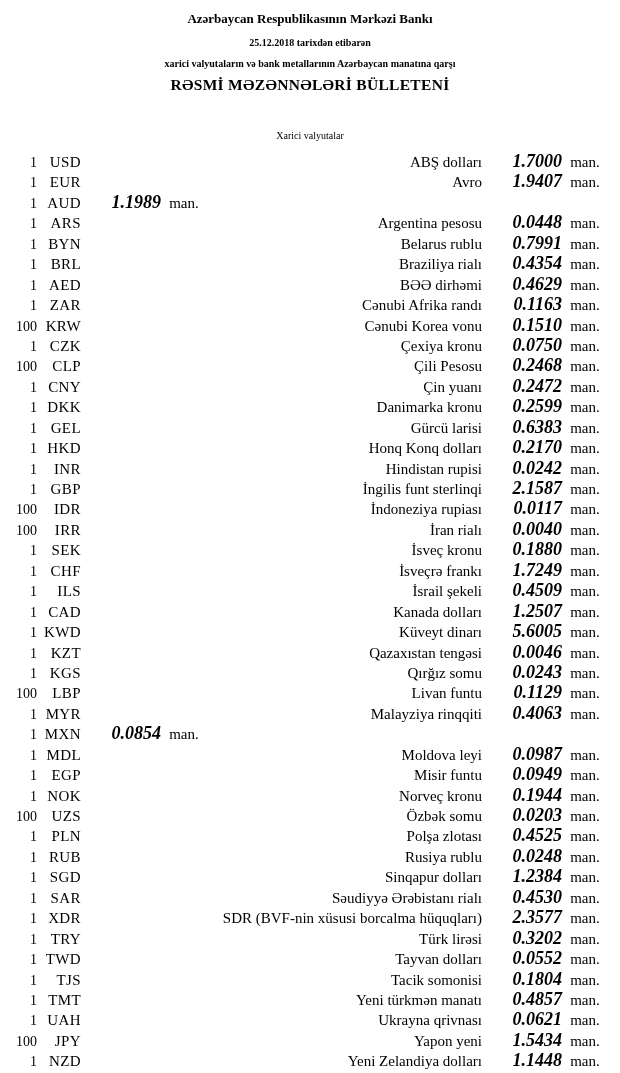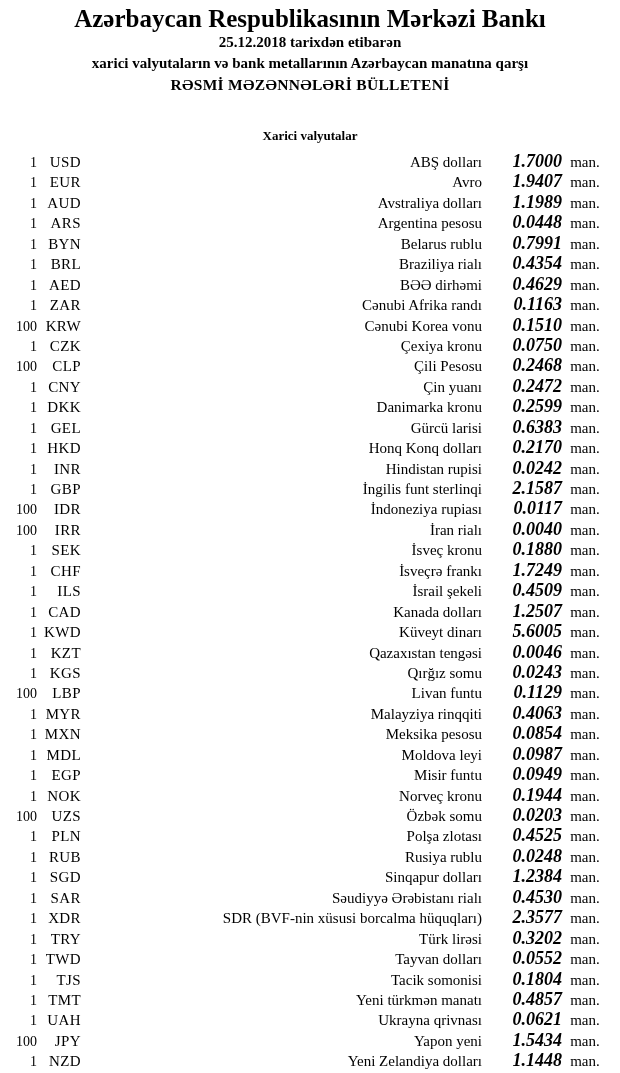--- a/index.html
+++ b/index.html
@@ -7,41 +7,41 @@
     width: 620px;
     height: 1073px;
     background: #ffffff;
     color: #000000;
     font-family: "Liberation Serif", "DejaVu Serif", serif;
     overflow: hidden;
     box-sizing: border-box;
   }
   .hdr { text-align: center; }
   .h1 {
-    font-size: 25px;
+    font-size: 13px;
     font-weight: bold;
     line-height: 26px;
     padding-top: 6px;
   }
   .h2 {
-    font-size: 15px;
+    font-size: 10px;
     font-weight: bold;
     line-height: 21px;
   }
   .h3 {
     font-size: 15.5px;
     font-weight: bold;
     line-height: 21px;
     letter-spacing: 0.3px;
   }
   .section-title {
     margin-top: 32px;
     text-align: center;
-    font-size: 13px;
-    font-weight: bold;
+    font-size: 10px;
+    font-weight: normal;
     line-height: 18px;
   }
   .table { margin-top: 6px; }
   .row {
     display: flex;
     align-items: baseline;
     height: 20.45px;
     line-height: 20.45px;
     font-size: 15px;
     white-space: nowrap;
@@ -106,21 +106,20 @@
         <span class="c-qty">1</span>
         <span class="c-code">EUR</span>
         <span class="c-name">Avro</span>
         <span class="c-rate">1.9407</span>
         <span class="c-unit">man.</span>
       </div>
 
       <div class="row">
         <span class="c-qty">1</span>
         <span class="c-code">AUD</span>
-        <span class="c-name">Avstraliya dolları</span>
         <span class="c-rate">1.1989</span>
         <span class="c-unit">man.</span>
       </div>
 
       <div class="row">
         <span class="c-qty">1</span>
         <span class="c-code">ARS</span>
         <span class="c-name">Argentina pesosu</span>
         <span class="c-rate">0.0448</span>
         <span class="c-unit">man.</span>
@@ -314,21 +313,20 @@
         <span class="c-qty">1</span>
         <span class="c-code">MYR</span>
         <span class="c-name">Malayziya rinqqiti</span>
         <span class="c-rate">0.4063</span>
         <span class="c-unit">man.</span>
       </div>
 
       <div class="row">
         <span class="c-qty">1</span>
         <span class="c-code">MXN</span>
-        <span class="c-name">Meksika pesosu</span>
         <span class="c-rate">0.0854</span>
         <span class="c-unit">man.</span>
       </div>
 
       <div class="row">
         <span class="c-qty">1</span>
         <span class="c-code">MDL</span>
         <span class="c-name">Moldova leyi</span>
         <span class="c-rate">0.0987</span>
         <span class="c-unit">man.</span>

